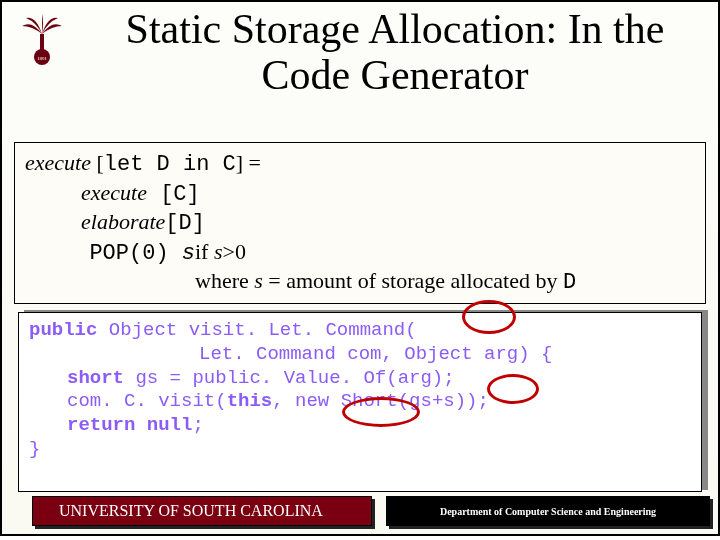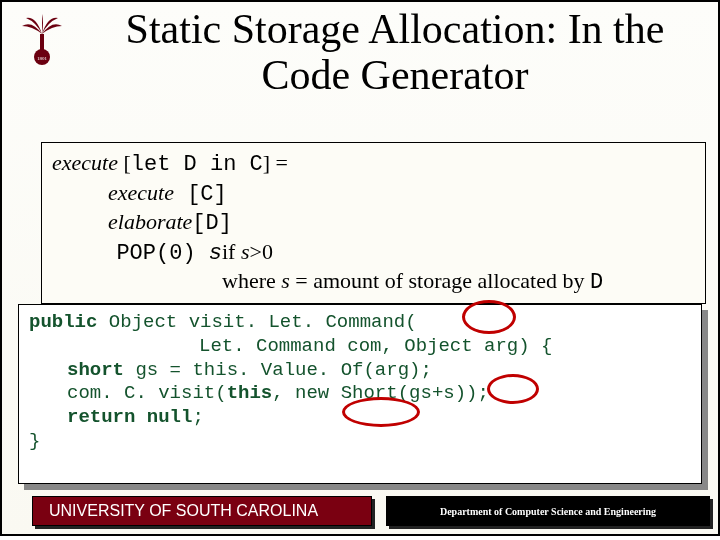--- a/index.html
+++ b/index.html
@@ -1,37 +1,37 @@
 <!DOCTYPE html>
 <html><head>
 <meta charset="utf-8">
 <style>
   * { box-sizing: border-box; margin: 0; padding: 0; }
   body { width: 720px; height: 540px; background: #ffffff; font-family: "Times New Roman", serif; position: relative; overflow: hidden; }
   .slide { width: 720px; height: 536px; border: 2px solid #000; position: relative; background: linear-gradient(to bottom, #fdfdfa 0%, #faf9f2 100%); }
   .logo { position: absolute; top: 8px; left: 10px; width: 60px; height: 60px; display: flex; flex-direction: column; align-items: center; justify-content: center; }
   .logo-svg { width: 56px; height: 56px; }
   .title { position: absolute; top: 4px; left: 80px; right: 10px; text-align: center; font-size: 42px; line-height: 1.1; font-weight: normal; color: #000; }
-  .rule-box { position: absolute; top: 140px; left: 12px; right: 12px; border: 1px solid #000; padding: 6px 10px 6px 10px; font-size: 22px; line-height: 1.25; background: #fdfcf6; margin-left: 27px; }
+  .rule-box { position: absolute; top: 140px; left: 12px; right: 12px; border: 1px solid #000; padding: 6px 10px 6px 10px; font-size: 22px; line-height: 1.25; background: #fdfcf6; }
   .rule-box .mono { font-family: "Courier New", monospace; }
   .rule-box .italic { font-style: italic; }
   .indent1 { padding-left: 56px; }
   .whereline { padding-left: 170px; }
   .popline { display: flex; }
   .popline .left { width: 170px; padding-left: 56px; text-align: right; }
   .code-shadow { position: absolute; top: 308px; left: 22px; width: 684px; height: 180px; background: #888; }
-  .code-box { position: absolute; top: 302px; left: 16px; width: 684px; height: 180px; border: 1px solid #000; background: #ffffff; padding: 6px 10px; font-family: "Courier New", monospace; font-size: 19px; line-height: 1.25; color: #14532d; }
+  .code-box { position: absolute; top: 310px; left: 16px; width: 684px; height: 180px; border: 1px solid #000; background: #ffffff; padding: 6px 10px; font-family: "Courier New", monospace; font-size: 19px; line-height: 1.25; color: #8b5cf6; }
   .code-box .bold { font-weight: bold; }
   .code-indent { padding-left: 38px; }
   .code-indent2 { padding-left: 170px; }
   .circle { position: absolute; border: 3px solid #c00000; border-radius: 50%; background: transparent; pointer-events: none; }
   .c1 { top: 298px; left: 460px; width: 54px; height: 34px; }
   .c2 { top: 372px; left: 485px; width: 52px; height: 30px; }
   .c3 { top: 395px; left: 340px; width: 78px; height: 30px; }
-  .footer-left { position: absolute; bottom: 8px; left: 30px; width: 340px; height: 30px; background: #7a0011; border: 1px solid #000; box-shadow: 3px 3px 0 #222; color: #fff; font-size: 16px; display: flex; align-items: center; padding-left: 16px; font-family: Liberation Sans, sans-serif; }
+  .footer-left { position: absolute; bottom: 8px; left: 30px; width: 340px; height: 30px; background: #7a0011; border: 1px solid #000; box-shadow: 3px 3px 0 #222; color: #fff; font-size: 16px; display: flex; align-items: center; padding-left: 26px; font-family: Liberation Serif, serif; }
   .footer-right { position: absolute; bottom: 8px; right: 8px; width: 324px; height: 30px; background: #000; border: 1px solid #000; box-shadow: 3px 3px 0 #222; color: #fff; font-size: 10px; font-weight: bold; display: flex; align-items: center; justify-content: center; font-family: "Times New Roman", serif; }
 </style>
 </head>
 <body>
 
 <div class="slide">
 
   <div class="logo">
     <svg class="logo-svg" viewBox="0 0 56 56">
       <circle cx="28" cy="45" r="8" fill="#6b0010"></circle>
@@ -63,21 +63,21 @@
     </div>
     <div class="whereline">
       <span>where </span><span class="italic">s</span><span> = amount of storage allocated by </span><span class="mono">D</span>
     </div>
   </div>
 
   <div class="code-shadow"></div>
   <div class="code-box">
     <div><span class="bold">public</span><span> Object visit. Let. Command(</span></div>
     <div class="code-indent2">Let. Command com, Object arg) {</div>
-    <div class="code-indent"><span class="bold">short</span><span> gs = this. Value. Of(arg);</span></div>
+    <div class="code-indent"><span class="bold">short</span><span> gs = public. Value. Of(arg);</span></div>
     <div class="code-indent"><span>com. C. visit(</span><span class="bold">this</span><span>, new Short(gs+s));</span></div>
     <div class="code-indent"><span class="bold">return null</span><span>;</span></div>
     <div>}</div>
   </div>
 
   <div class="circle c1"></div>
   <div class="circle c2"></div>
   <div class="circle c3"></div>
 
   <div class="footer-left">UNIVERSITY OF SOUTH CAROLINA</div>

